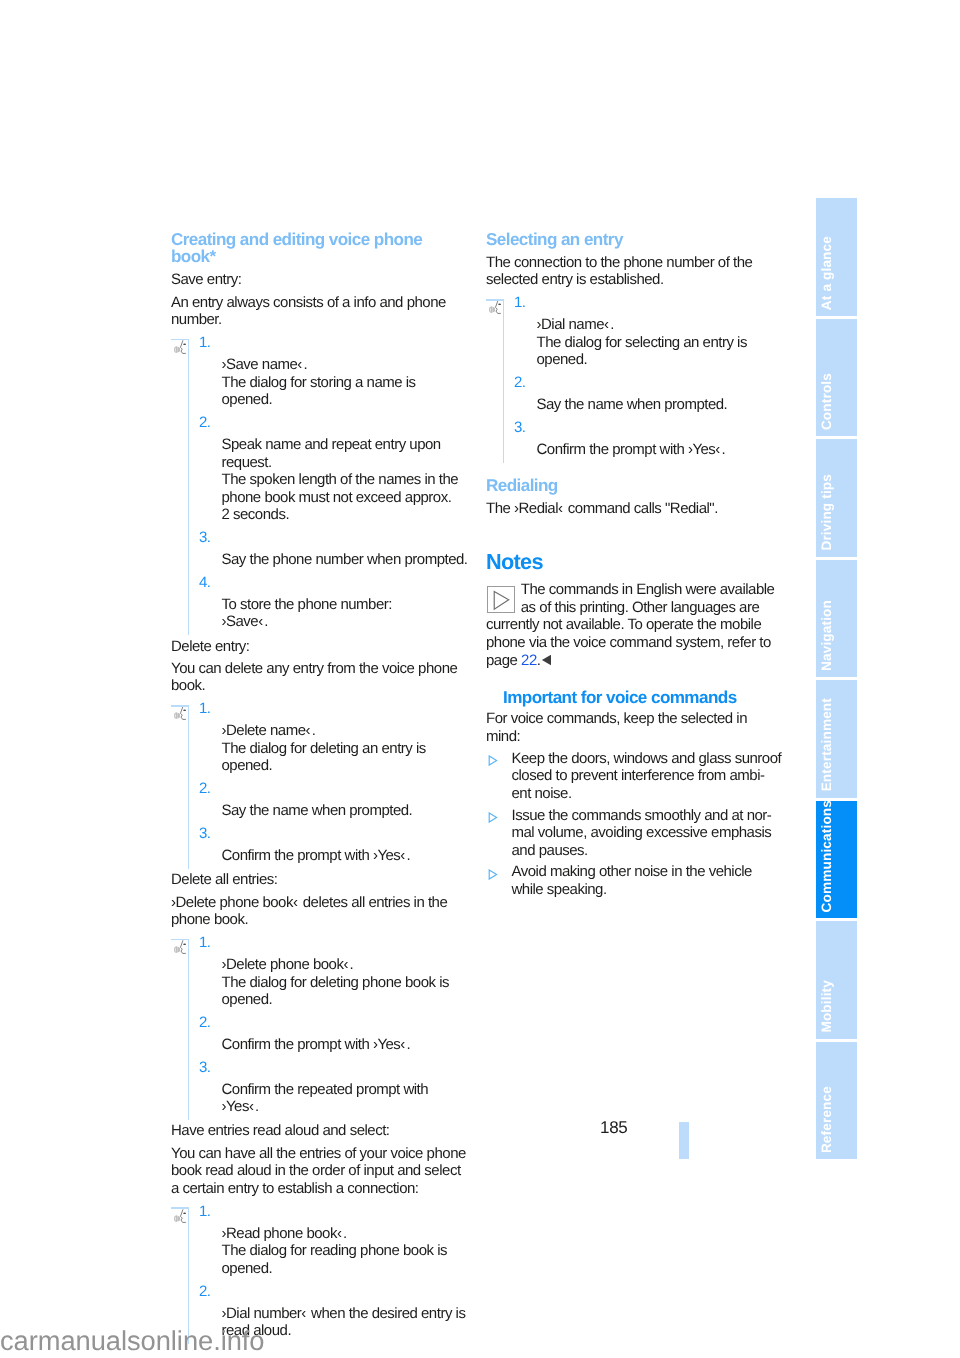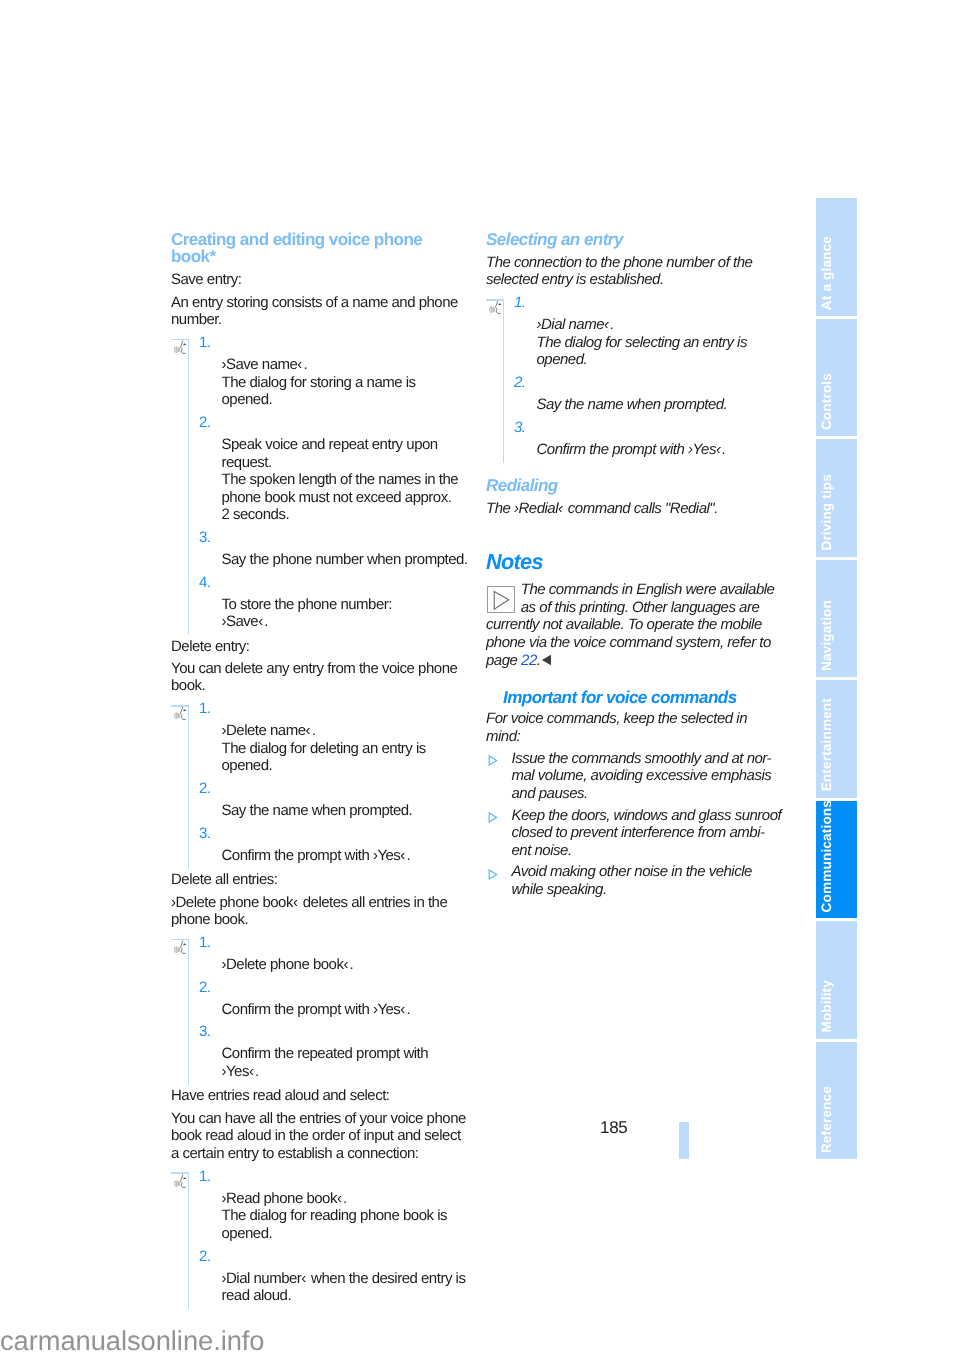--- a/index.html
+++ b/index.html
@@ -5,21 +5,21 @@
   html,body{margin:0;padding:0;background:#ffffff;}
   body{width:960px;height:1358px;position:relative;overflow:hidden;
        font-family:"Liberation Sans", sans-serif;color:#1d1d1b;
        -webkit-font-smoothing:antialiased;text-rendering:geometricPrecision;}
   .page{position:absolute;left:0;top:0;width:960px;height:1344px;}
 
   
   .col{position:absolute;top:230.9px;width:296px;font-size:15px;line-height:17.55px;
        letter-spacing:-0.5px;}
   .col-left{left:171px;}
-  .col-right{left:486px;font-style:italic;}
+  .col-right{left:486px;}
 
   h2.sec{font-size:17.1px;line-height:17.55px;font-weight:bold;color:#7dbdf6;
          margin:0 0 5.41px 0;letter-spacing:-0.58px;}
   h1.big{font-size:21.7px;line-height:22px;font-weight:bold;color:#0c8ef2;
          margin:34.1px 0 8px 0;letter-spacing:-0.7px;}
   h3.sub{font-size:17.1px;line-height:17.55px;font-weight:bold;color:#0c8ef2;
          margin:0 0 3.85px 0;letter-spacing:-0.58px;}
   p.t{margin:0 0 4.77px 0;}
 
   
@@ -68,21 +68,21 @@
       font-size:27.3px;line-height:26px;color:#939393;letter-spacing:-0.05px;}
 </style>
 </head>
 <body>
 
 <div class="page">
 
   <div class="col col-left">
     <h2 class="sec">Creating and editing voice phone book*</h2>
     <p class="t">Save entry:</p>
-    <p class="t">An entry storing consists of a name and phone number.</p>
+    <p class="t">An entry always consists of a info and phone number.</p>
     <div class="steps">
         <svg class="icon" viewBox="0 0 140 160">
           <path d="M16 74 C6 90 6 122 16 138" stroke="#7b7b7b" stroke-width="7.5" fill="none" stroke-linecap="butt"></path>
           <path d="M31 70 L31 142" stroke="#7b7b7b" stroke-width="7.5" fill="none" stroke-linecap="butt"></path>
           <path d="M47 78 L47 134" stroke="#7b7b7b" stroke-width="7.5" fill="none" stroke-linecap="butt"></path>
           <path d="M61 84 L61 128" stroke="#949494" stroke-width="6.5" fill="none" stroke-linecap="butt"></path>
           <path d="M100 3 L72 80 L92 100 L78 122 L96 148 L132 148" stroke="#5c5c5c" stroke-width="8.5" fill="none" stroke-linejoin="miter" stroke-linecap="butt"></path>
           <ellipse cx="118" cy="46" rx="15" ry="9.5" fill="#4a4a4a"></ellipse>
         </svg>
         <div class="rule-top"></div>
@@ -90,21 +90,21 @@
         <div class="step">
           <div class="num">1.</div>
           <div class="txt">
             <div class="sl"><span class="cmd">›Save name‹</span>.</div>
             <div class="sl">The dialog for storing a name is opened.</div>
           </div>
         </div>
         <div class="step">
           <div class="num">2.</div>
           <div class="txt">
-            <div class="sl">Speak voice and repeat entry upon request.</div>
+            <div class="sl">Speak name and repeat entry upon request.</div>
             <div class="sl">The spoken length of the names in the phone book must not exceed approx.<br>2 seconds.</div>
           </div>
         </div>
         <div class="step">
           <div class="num">3.</div>
           <div class="txt">
             <div class="sl">Say the phone number when prompted.</div>
           </div>
         </div>
         <div class="step">
@@ -158,20 +158,21 @@
           <path d="M61 84 L61 128" stroke="#949494" stroke-width="6.5" fill="none" stroke-linecap="butt"></path>
           <path d="M100 3 L72 80 L92 100 L78 122 L96 148 L132 148" stroke="#5c5c5c" stroke-width="8.5" fill="none" stroke-linejoin="miter" stroke-linecap="butt"></path>
           <ellipse cx="118" cy="46" rx="15" ry="9.5" fill="#4a4a4a"></ellipse>
         </svg>
         <div class="rule-top"></div>
         <div class="rule"></div>
         <div class="step">
           <div class="num">1.</div>
           <div class="txt">
             <div class="sl"><span class="cmd">›Delete phone book‹</span>.</div>
+            <div class="sl">The dialog for deleting phone book is opened.</div>
           </div>
         </div>
         <div class="step">
           <div class="num">2.</div>
           <div class="txt">
             <div class="sl">Confirm the prompt with <span class="cmd">›Yes‹</span>.</div>
           </div>
         </div>
         <div class="step">
           <div class="num">3.</div>
@@ -251,24 +252,24 @@
         <svg viewBox="0 0 28.1 27.9">
             <path d="M6.7 4.8 L22.3 13.8 L6.7 24.0 Z" fill="none" stroke="#6e6e6e" stroke-width="1.25" stroke-linejoin="miter"></path>
           </svg>
       </span><span><span>The commands in English were available as of this printing. Other languages are currently not available. To operate the mobile phone via the voice command system, refer to page </span><span class="pref2">22</span><span>.</span><span class="endmark"></span></span>
     </div>
     <h3 class="sub">Important for voice commands</h3>
     <p class="t">For voice commands, keep the selected in mind:</p>
     <div>
         <div class="bl"><span class="tri"><svg width="10" height="11" viewBox="0 0 10 11">
               <path d="M1.2 0.9 L8.6 5.5 L1.2 10.1 Z" fill="none" stroke="#56b4f6" stroke-width="1.15" stroke-linejoin="miter"></path>
-            </svg></span><span>Issue the commands smoothly and at nor-<br>mal volume, avoiding excessive emphasis<br>and pauses.</span></div>
+            </svg></span><span>Keep the doors, windows and glass sunroof<br>closed to prevent interference from ambi-<br>ent noise.</span></div>
         <div class="bl"><span class="tri"><svg width="10" height="11" viewBox="0 0 10 11">
               <path d="M1.2 0.9 L8.6 5.5 L1.2 10.1 Z" fill="none" stroke="#56b4f6" stroke-width="1.15" stroke-linejoin="miter"></path>
-            </svg></span><span>Keep the doors, windows and glass sunroof<br>closed to prevent interference from ambi-<br>ent noise.</span></div>
+            </svg></span><span>Issue the commands smoothly and at nor-<br>mal volume, avoiding excessive emphasis<br>and pauses.</span></div>
         <div class="bl"><span class="tri"><svg width="10" height="11" viewBox="0 0 10 11">
               <path d="M1.2 0.9 L8.6 5.5 L1.2 10.1 Z" fill="none" stroke="#56b4f6" stroke-width="1.15" stroke-linejoin="miter"></path>
             </svg></span><span>Avoid making other noise in the vehicle<br>while speaking.</span></div>
       </div>
   </div>
 
   <div class="tabs">
       <div class="tab" style="position:absolute;top:0px;height:117.9px;">
         <span>At a glance</span>
       </div>

